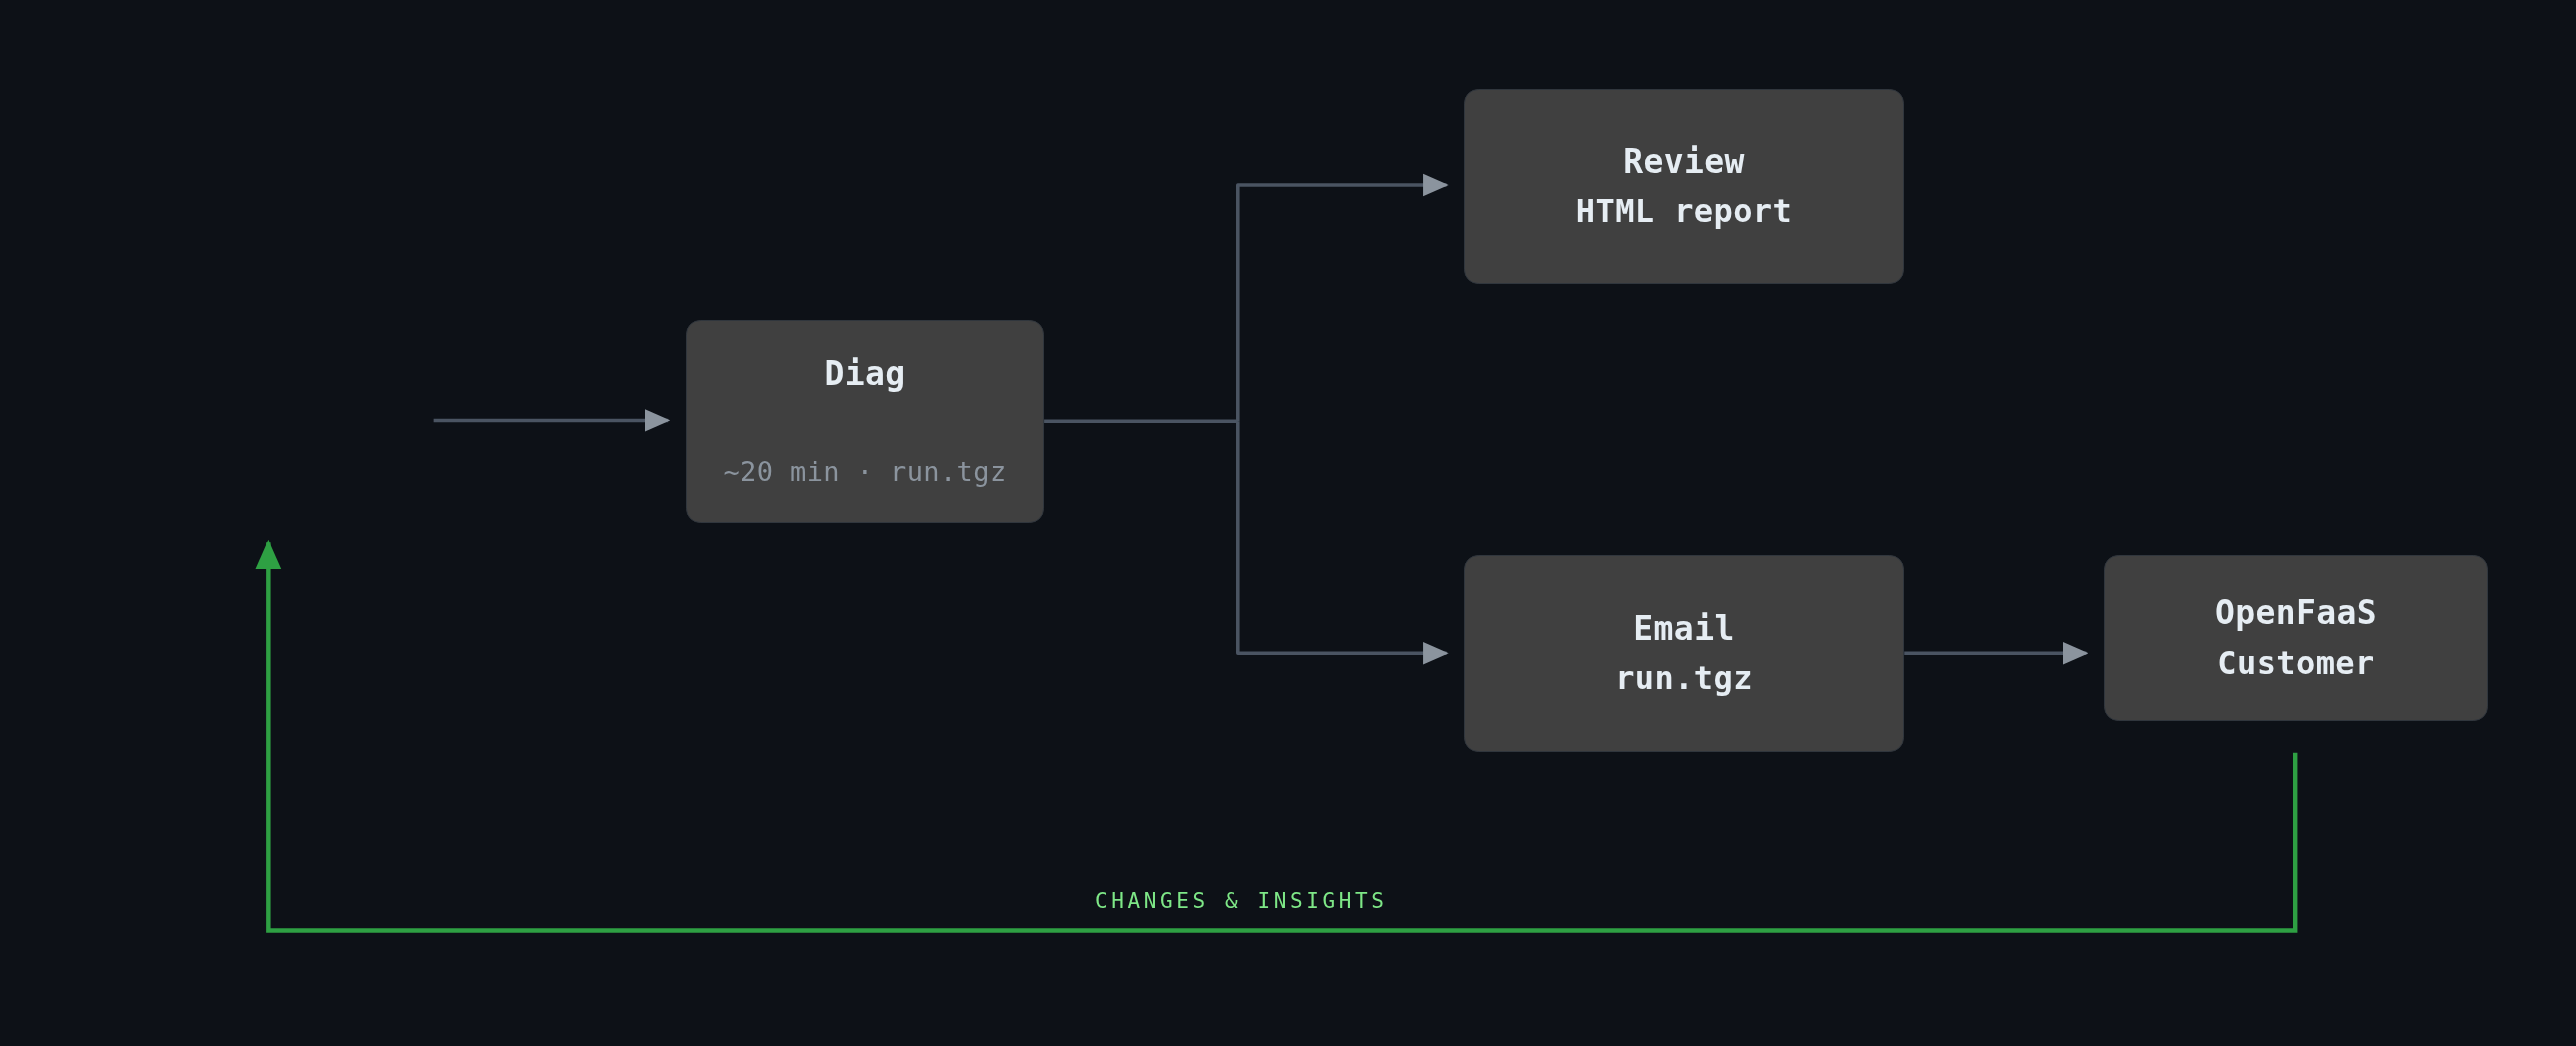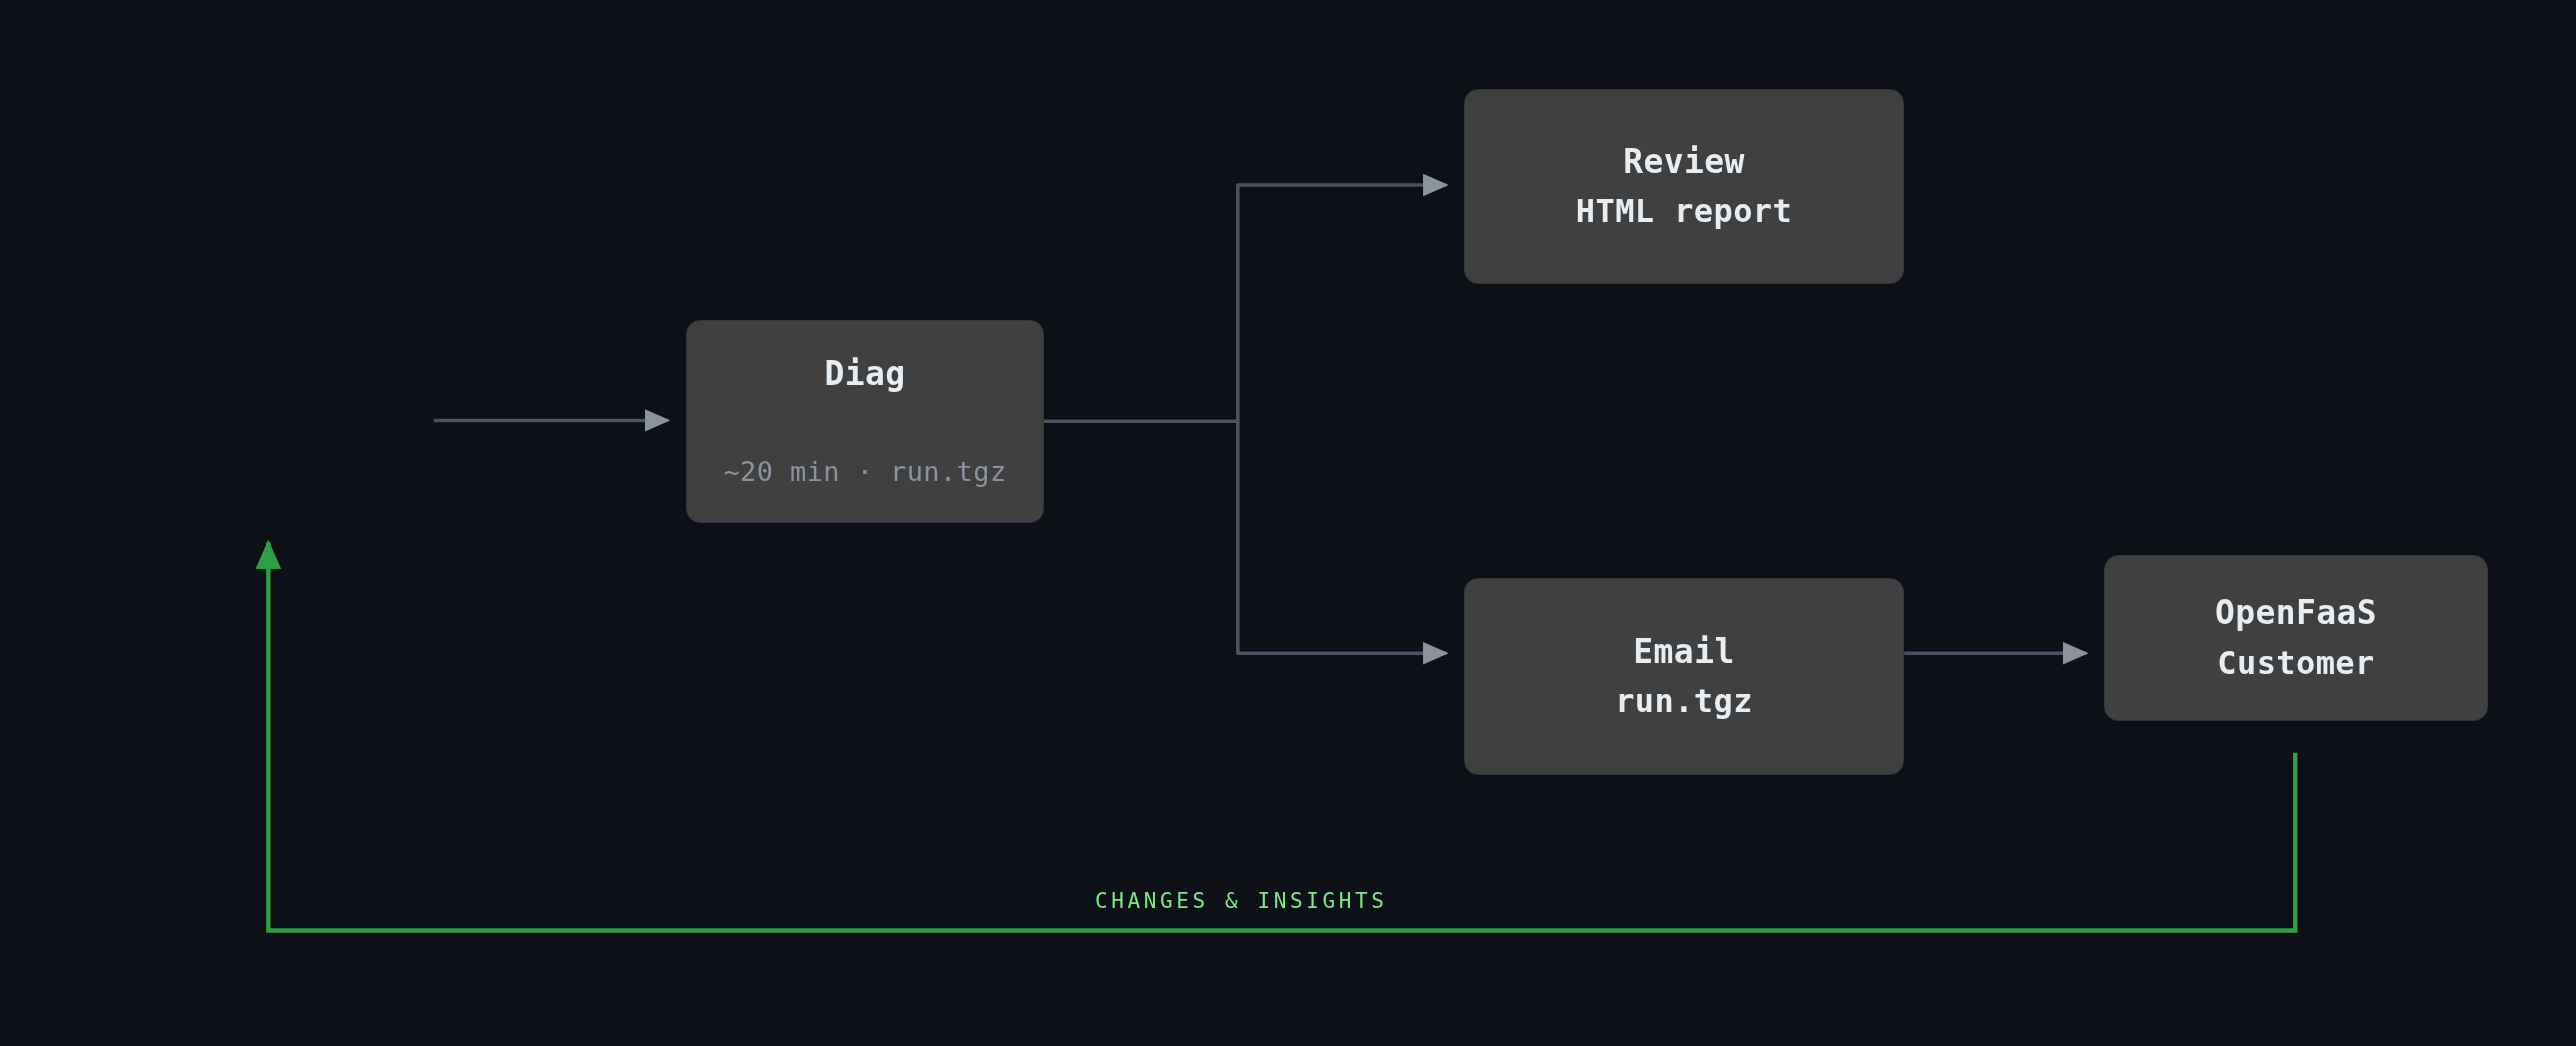--- a/index.html
+++ b/index.html
@@ -72,21 +72,21 @@
     font-size: 21px;
     letter-spacing: 3.6px;
     color: #7ee787;
     white-space: pre;
   }
 
   
   #node-customer { left: 102px; top: 320px; width: 331px; height: 204px; }
   #node-diag     { left: 686px; top: 320px; width: 358px; height: 203px; gap: 44px; }
   #node-review   { left: 1464px; top: 89px; width: 440px; height: 195px; }
-  #node-email    { left: 1464px; top: 555px; width: 440px; height: 197px; margin-top: 23px; }
+  #node-email    { left: 1464px; top: 555px; width: 440px; height: 197px; }
   #node-openfaas { left: 2104px; top: 555px; width: 384px; height: 166px; }
 
   #label-feedback { left: 1095px; top: 889px; }
 </style>
 </head>
 <body>
 
 <div id="canvas">
 
   <svg class="edge-layer" viewBox="0 0 2899 1178" xmlns="http://www.w3.org/2000/svg">

